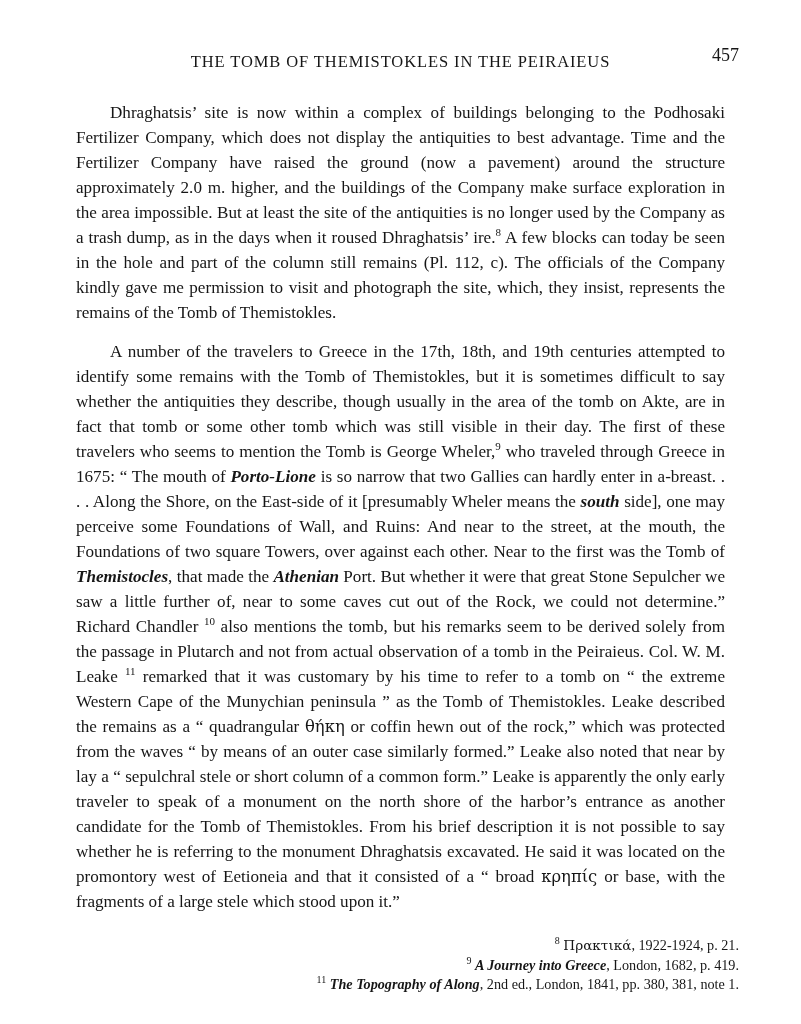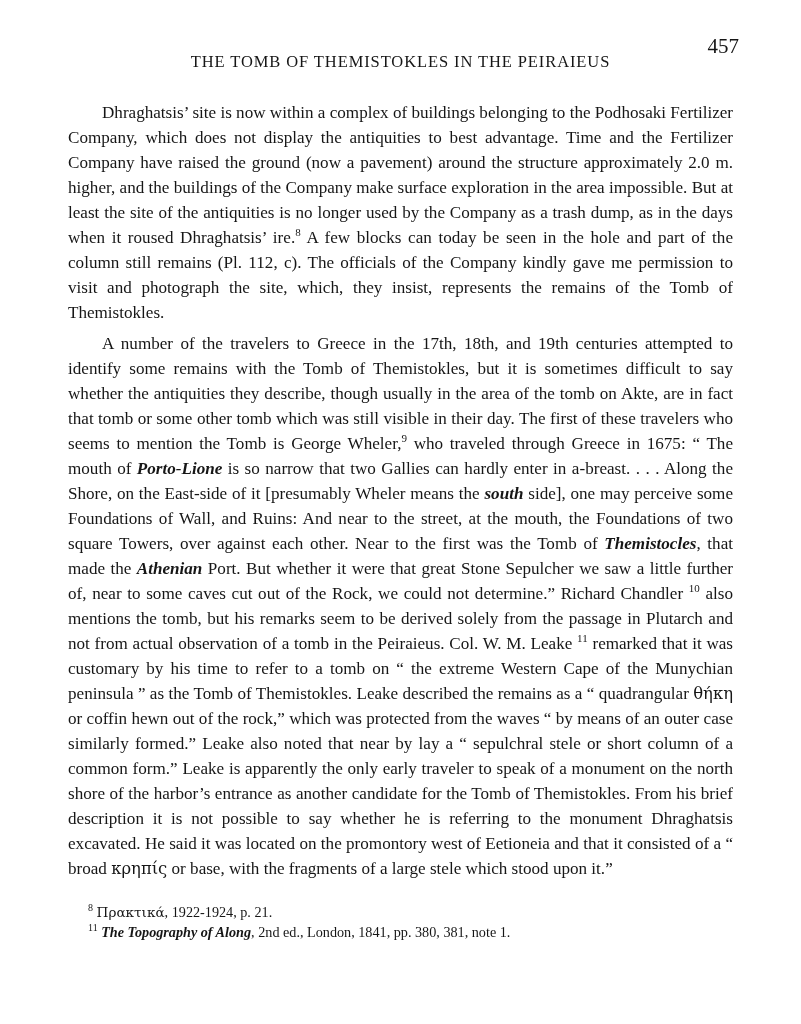--- a/index.html
+++ b/index.html
@@ -32,25 +32,25 @@
   .running-head-title {
     font-size: 16.5px;
     letter-spacing: 0.9px;
     font-variant: small-caps;
     text-transform: uppercase;
     white-space: nowrap;
   }
   .page-number {
     position: absolute;
     right: 0;
-    bottom: 15px;
-    font-size: 21px;
+    bottom: 8px;
+    font-size: 18px;
   }
   .body-text p {
-    margin: 6px;
+    margin: 14px;
     font-size: 17.1px;
     line-height: 25.0px;
     text-align: justify;
     text-justify: inter-word;
     text-indent: 34px;
     hyphens: none;
   }
   .body-text p + p {
     margin-top: 0;
   }
@@ -61,21 +61,21 @@
     vertical-align: super;
     line-height: 0;
   }
   .notes {
     margin-top: 22px;
     font-size: 14.2px;
     line-height: 19.6px;
   }
   .notes p {
     margin: 0;
-    text-align: left;
+    text-align: right;
     text-indent: 26px;
   }
   .notes sup {
     font-size: 10px;
   }
   .notes .gk {
     font-style: normal;
     font-size: 13.6px;
   }
 </style>
@@ -94,19 +94,20 @@
     <p><span>Dhraghatsis’ site is now within a complex of buildings belonging to the Podhosaki Fertilizer Company, which does not display the antiquities to best advantage.  Time and the Fertilizer Company have raised the ground (now a pavement) around the structure approximately 2.0 m. higher, and the buildings of the Company make surface exploration in the area impossible.  But at least the site of the antiquities is no longer used by the Company as a trash dump, as in the days when it roused Dhraghatsis’ ire.</span><sup>8</sup><span> A few blocks can today be seen in the hole and part of the column still remains (Pl. 112, c).  The officials of the Company kindly gave me permission to visit and photograph the site, which, they insist, represents the remains of the Tomb of Themistokles.</span></p>
 
     <p><span>A number of the travelers to Greece in the 17th, 18th, and 19th centuries attempted to identify some remains with the Tomb of Themistokles, but it is sometimes difficult to say whether the antiquities they describe, though usually in the area of the tomb on Akte, are in fact that tomb or some other tomb which was still visible in their day.  The first of these travelers who seems to mention the Tomb is George Wheler,</span><sup>9</sup><span> who traveled through Greece in 1675: “ The mouth of </span><span class="it">Porto-Lione</span><span> is so narrow that two Gallies can hardly enter in a-breast. . . . Along the Shore, on the East-side of it [presumably Wheler means the </span><span class="it">south</span><span> side], one may perceive some Foundations of Wall, and Ruins: And near to the street, at the mouth, the Foundations of two square Towers, over against each other.  Near to the first was the Tomb of </span><span class="it">Themistocles</span><span>, that made the </span><span class="it">Athenian</span><span> Port.  But whether it were that great Stone Sepulcher we saw a little further of, near to some caves cut out of the Rock, we could not determine.”  Richard Chandler </span><sup>10</sup><span> also mentions the tomb, but his remarks seem to be derived solely from the passage in Plutarch and not from actual observation of a tomb in the Peiraieus.  Col. W. M. Leake </span><sup>11</sup><span> remarked that it was customary by his time to refer to a tomb on “ the extreme Western Cape of the Munychian peninsula ” as the Tomb of Themistokles.  Leake described the remains as a “ quadrangular </span><span class="gk">θήκη</span><span> or coffin hewn out of the rock,” which was protected from the waves “ by means of an outer case similarly formed.”  Leake also noted that near by lay a “ sepulchral stele or short column of a common form.”  Leake is apparently the only early traveler to speak of a monument on the north shore of the harbor’s entrance as another candidate for the Tomb of Themistokles.  From his brief description it is not possible to say whether he is referring to the monument Dhraghatsis excavated.  He said it was located on the promontory west of Eetioneia and that it consisted of a “ broad </span><span class="gk">κρηπίς</span><span> or base, with the fragments of a large stele which stood upon it.”</span></p>
 
   </div>
 
   <div class="notes">
 
     <p><sup>8</sup> <span class="gk">Πρακτικά</span><span>, 1922-1924, p. 21.</span></p>
 
+    <p><sup>9</sup> <span class="it">A Journey into Greece</span><span>, London, 1682, p. 419.</span></p>
 
 
     <p><sup>11</sup> <span class="it">The Topography of Along</span><span>, 2nd ed., London, 1841, pp. 380, 381, note 1.</span></p>
 
   </div>
 
 </div>
 
 </body></html>

